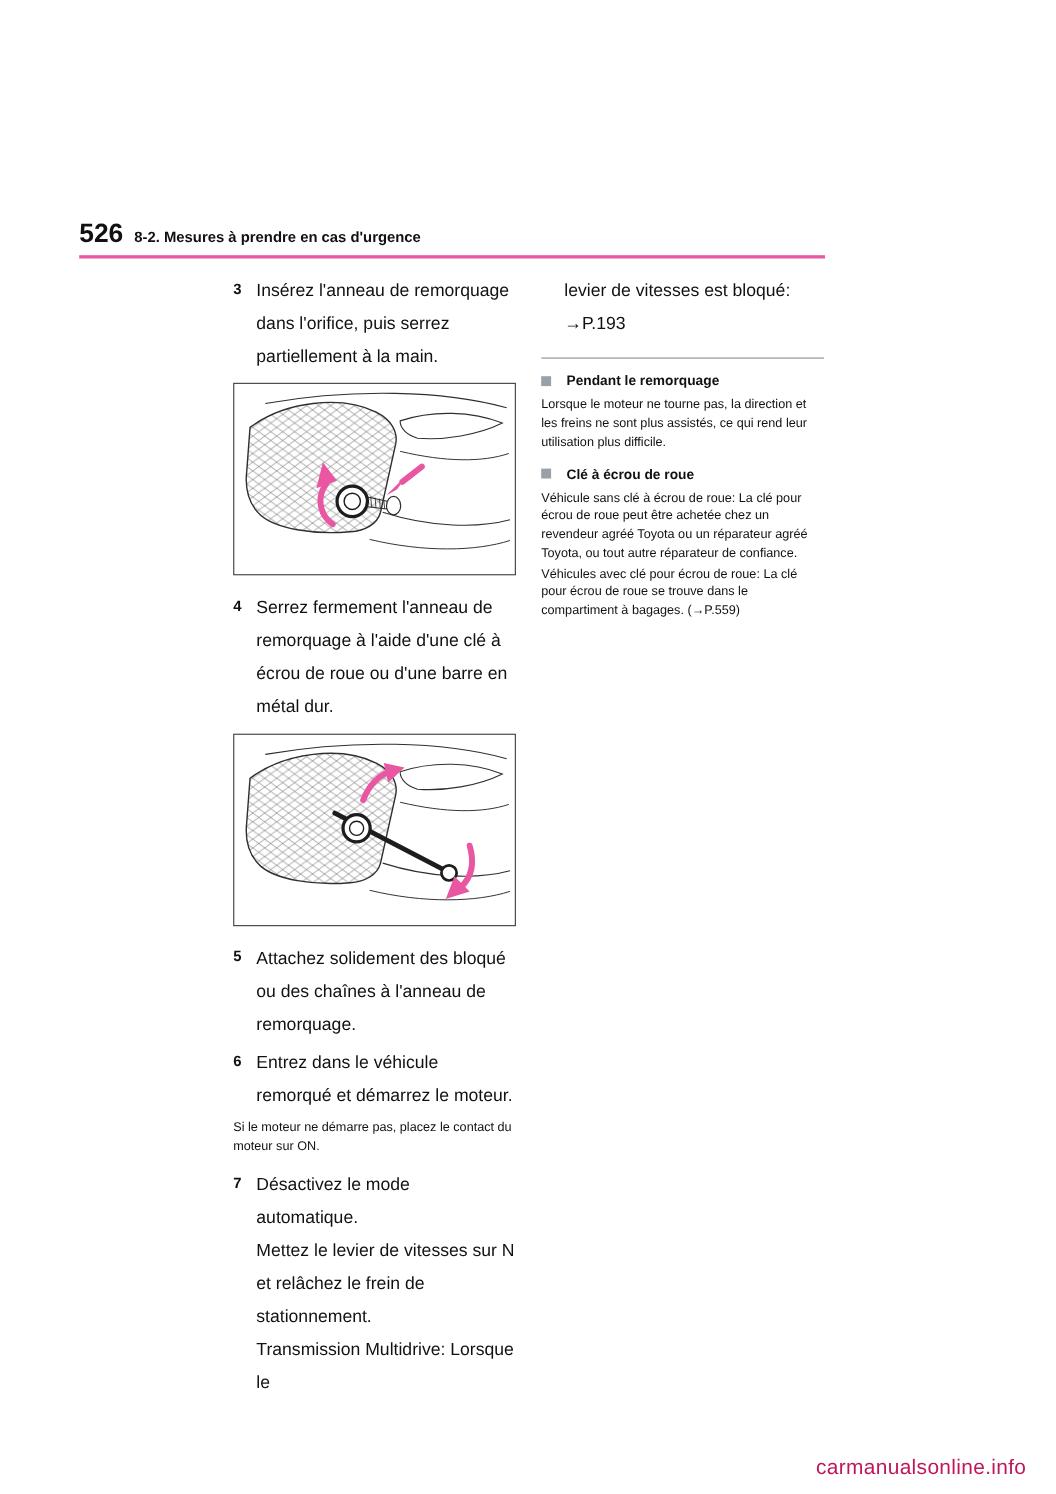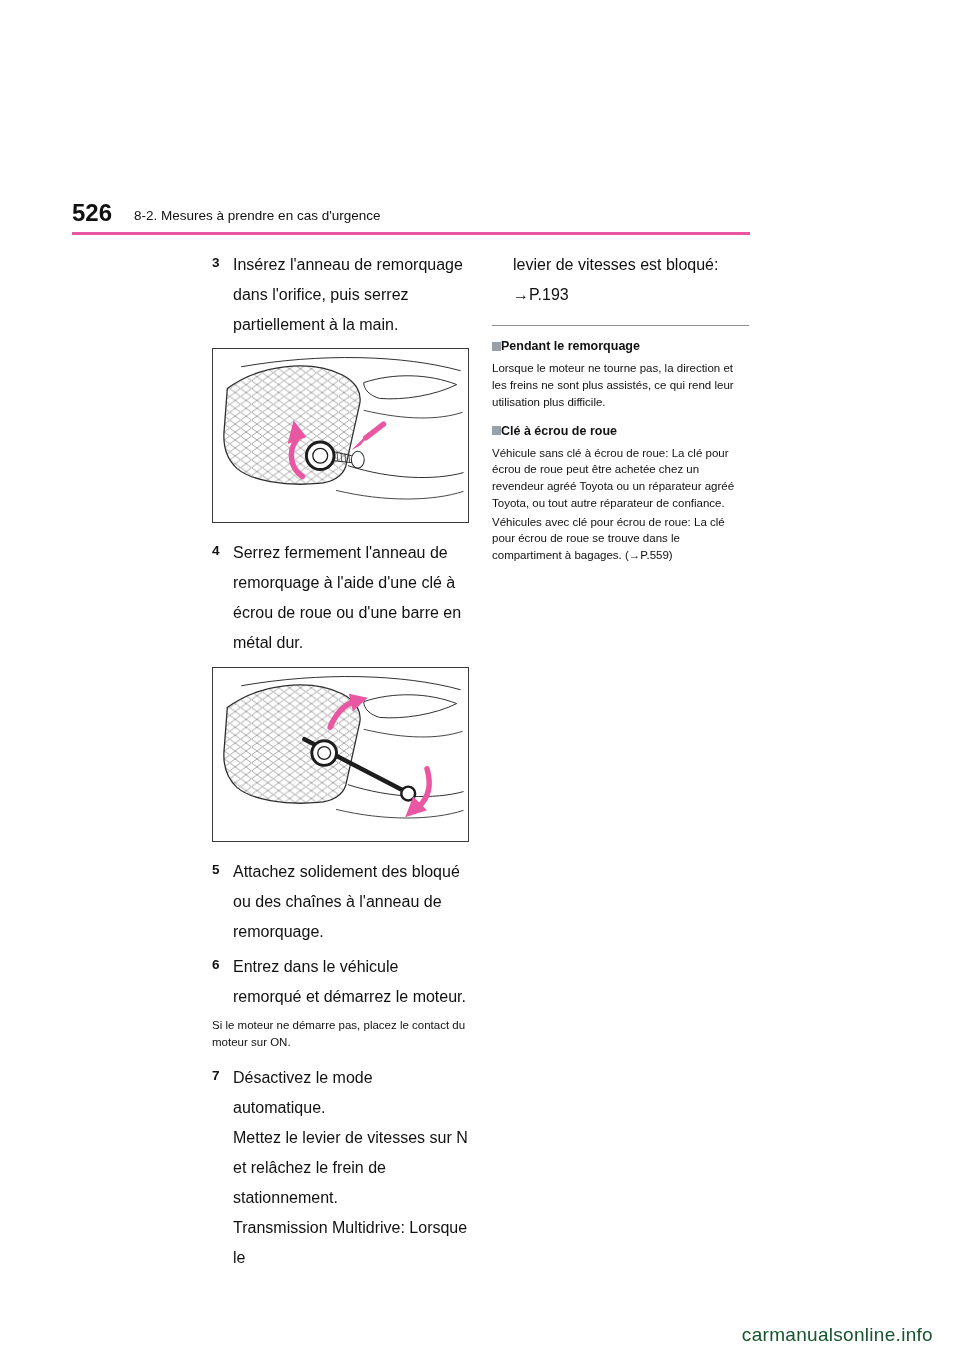--- a/index.html
+++ b/index.html
@@ -6,25 +6,25 @@
   * { margin:0; padding:0; box-sizing:border-box; }
   html,body { background:#ffffff; }
   body {
     width:960px; height:1358px; position:relative; overflow:hidden;
     font-family:"Liberation Sans", sans-serif; color:#111;
   }
 
   
   .page-header{
     position:absolute; left:72px; top:201px; width:678px;
-    display:flex; align-items:flex-end; gap:22px;
+    display:flex; align-items:flex-end; gap:10px;
     padding-bottom:7px; border-bottom:3px solid #e957a2;
   }
   .page-number{ font-size:24px; font-weight:bold; line-height:1; }
-  .section-title{ font-size:13.5px; font-weight:normal; line-height:1; padding-bottom:3px; }
+  .section-title{ font-size:13.5px; font-weight:bold; line-height:1; padding-bottom:3px; }
 
   
   .columns{ position:absolute; left:212px; top:250px; width:537px; display:flex; gap:23px; }
   .col{ width:257px; flex:0 0 257px; }
 
   
   .step{ display:flex; margin-bottom:5px; }
   .step-num{ flex:0 0 21px; font-weight:bold; font-size:13.5px; line-height:1.88; }
   .step-body{ flex:1; }
   .step-text{ font-size:16px; line-height:1.88; }
@@ -33,27 +33,27 @@
   .figure{ width:257px; height:175px; border:1px solid #3a3a3a; margin:8px 0 15px; background:#fff; }
   .figure svg{ width:100%; height:100%; display:block; }
 
   
   .note{ font-size:11.5px; line-height:1.46; margin:1px 0 12px; }
 
   
   .continuation{ padding-left:21px; margin-bottom:2px; }
   .divider{ border:none; border-top:1px solid #8e8e8e; margin:15px 0 0; height:0; }
   .info{ margin-top:13px; }
-  .info-title{ display:flex; align-items:center; gap:0; font-size:12.5px; font-weight:bold; margin-bottom:7px; }
+  .info-title{ display:flex; align-items:center; gap:14px; font-size:12.5px; font-weight:bold; margin-bottom:7px; }
   .bullet{ width:9px; height:9px; background:#98a1a8; flex:0 0 9px; }
   .info-body{ font-size:11.5px; line-height:1.46; }
   .info-body + .info-body{ margin-top:2px; }
 
   
-  .watermark{ position:absolute; right:27px; bottom:12px; font-size:19px; color:#14532d; letter-spacing:0.3px; }
+  .watermark{ position:absolute; right:27px; bottom:12px; font-size:19px; color:#be185d; letter-spacing:0.3px; }
 </style>
 </head>
 <body>
 
 <div class="page">
 
   <header class="page-header">
     <span class="page-number">526</span>
     <h1 class="section-title">8-2. Mesures à prendre en cas d'urgence</h1>
   </header>

